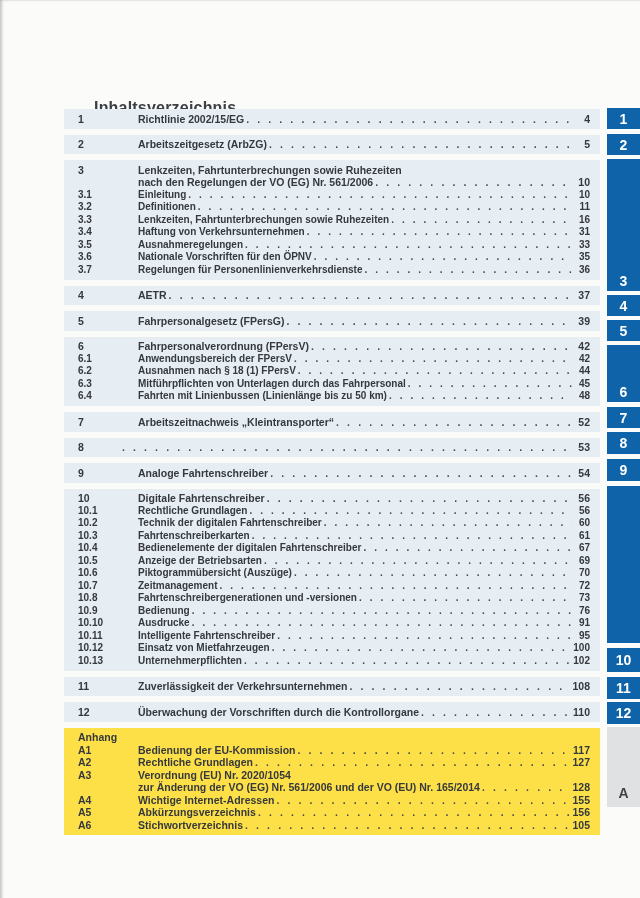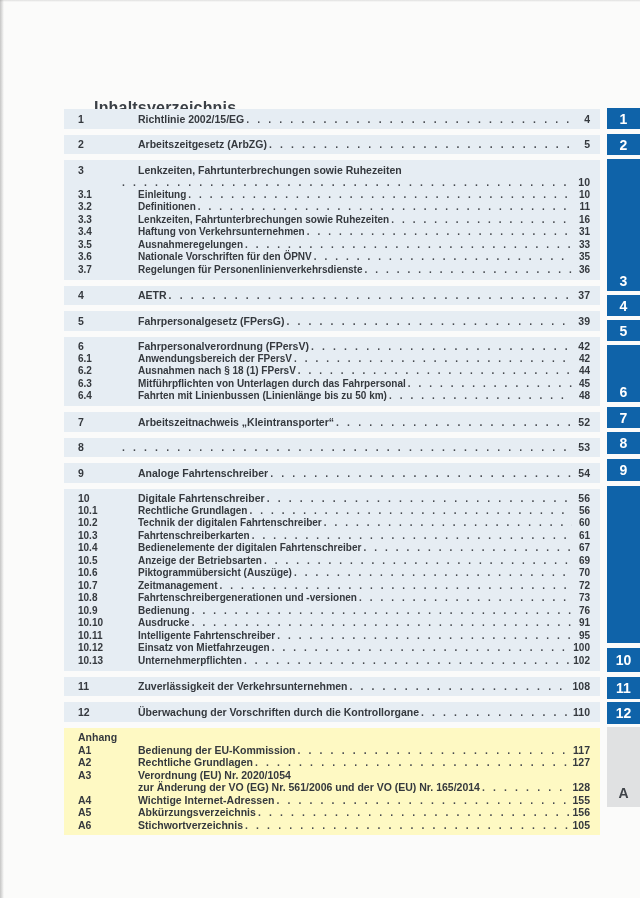--- a/index.html
+++ b/index.html
@@ -55,20 +55,21 @@
         </div>
       </div>
       <div class="band" style="background: rgb(230, 237, 243);">
         <div class="row bold">
           <span class="num">3</span>
           <span class="ttl">Lenkzeiten, Fahrtunterbrechungen sowie Ruhezeiten</span>
           <span class="spacer"></span>
         </div>
         <div class="row bold">
           <span class="num"></span>
+          <span class="ttl">nach den Regelungen der VO (EG) Nr. 561/2006</span>
           <span class="leader" style="color: rgb(70, 73, 78);">. . . . . . . . . . . . . . . . . . . . . . . . . . . . . . . . . . . . . . . . . . . . . . . . . . . . . . . . . . . . . . . . . . . . . . . . . . . . . . . . . . . . . . . . . . . . . . . . . . . . . . . . . . . . . . . . . . . . . . . . </span>
           <span class="pg">10</span>
         </div>
         <div class="row">
           <span class="num">3.1</span>
           <span class="ttl">Einleitung</span>
           <span class="leader" style="color: rgb(70, 73, 78);">. . . . . . . . . . . . . . . . . . . . . . . . . . . . . . . . . . . . . . . . . . . . . . . . . . . . . . . . . . . . . . . . . . . . . . . . . . . . . . . . . . . . . . . . . . . . . . . . . . . . . . . . . . . . . . . . . . . . . . . . </span>
           <span class="pg">10</span>
         </div>
         <div class="row">
@@ -274,21 +275,21 @@
         </div>
       </div>
       <div class="band" style="background: rgb(230, 237, 243);">
         <div class="row bold">
           <span class="num">12</span>
           <span class="ttl">Überwachung der Vorschriften durch die Kontrollorgane</span>
           <span class="leader" style="color: rgb(70, 73, 78);">. . . . . . . . . . . . . . . . . . . . . . . . . . . . . . . . . . . . . . . . . . . . . . . . . . . . . . . . . . . . . . . . . . . . . . . . . . . . . . . . . . . . . . . . . . . . . . . . . . . . . . . . . . . . . . . . . . . . . . . . </span>
           <span class="pg">110</span>
         </div>
       </div>
-      <div class="band" style="background: #fef9c3;">
+      <div class="band" style="background: #fde047;">
         <div class="row bold">
           <span class="num">Anhang</span>
           <span class="ttl"></span>
           <span class="spacer"></span>
         </div>
         <div class="row bold">
           <span class="num">A1</span>
           <span class="ttl">Bedienung der EU-Kommission</span>
           <span class="leader" style="color: rgb(70, 73, 78);">. . . . . . . . . . . . . . . . . . . . . . . . . . . . . . . . . . . . . . . . . . . . . . . . . . . . . . . . . . . . . . . . . . . . . . . . . . . . . . . . . . . . . . . . . . . . . . . . . . . . . . . . . . . . . . . . . . . . . . . . </span>
           <span class="pg">117</span>

